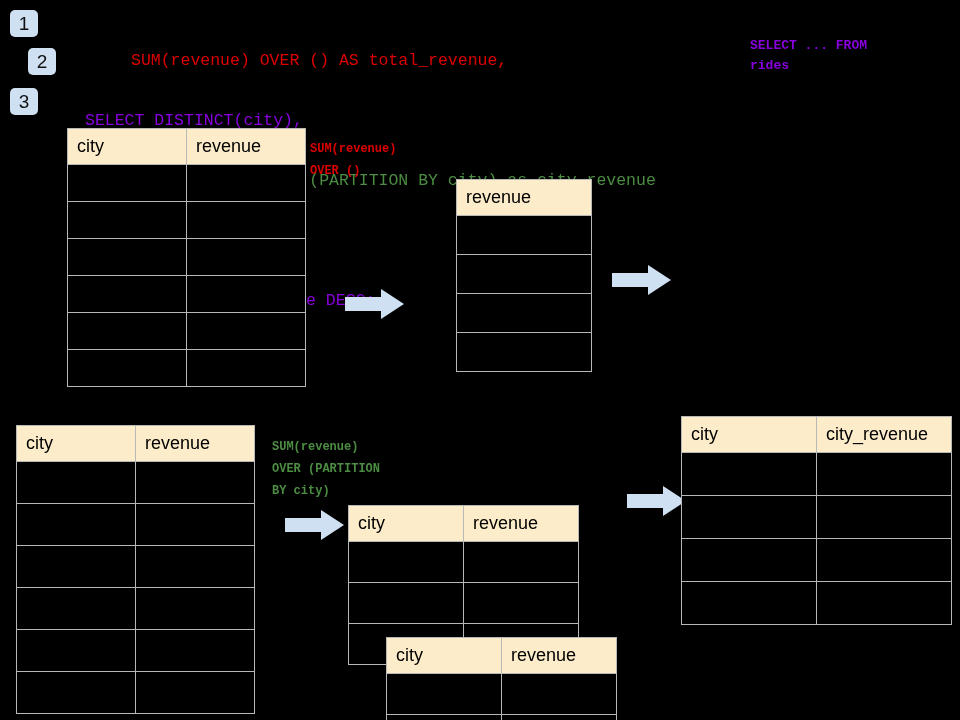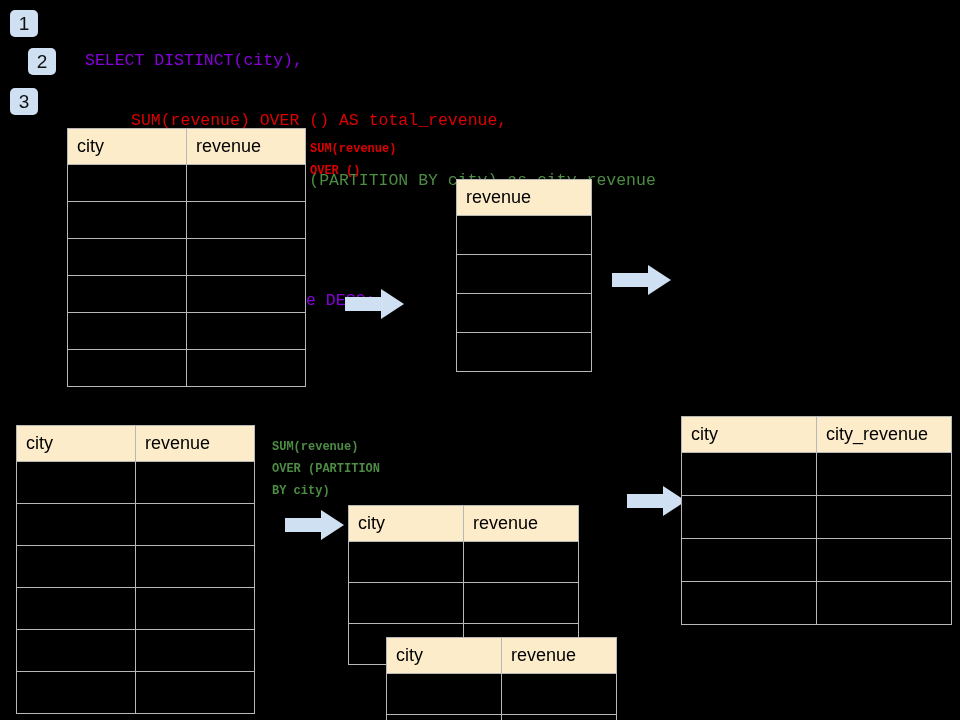--- a/index.html
+++ b/index.html
@@ -83,27 +83,29 @@
 </head>
 <body>
 
 <div id="stage">
 
   <div class="badge" style="left:10px; top:10px;">1</div>
   <div class="badge" style="left:28px; top:48px;">2</div>
   <div class="badge" style="left:10px; top:88px;">3</div>
 
   <div class="code" style="left:85px; top:12px;">
+    <div class="code-line" style="color:#dd0000; padding-left:46px;">SUM(revenue) OVER () AS total_revenue,</div>
     <div class="code-line" style="color:#8800dd; padding-left:0px;">SELECT DISTINCT(city),</div>
-    <div class="code-line" style="color:#dd0000; padding-left:46px;">SUM(revenue) OVER () AS total_revenue,</div>
     <div class="code-line" style="color:#4c8c43; padding-left:46px;">SUM(revenue) OVER (PARTITION BY city) as city_revenue</div>
     <div class="code-line" style="color:#8800dd; padding-left:23px;">FROM rides</div>
     <div class="code-line" style="color:#8800dd; padding-left:23px;">ORDER by city_revenue DESC;</div>
   </div>
 
+  <div class="anno" style="left:750px; top:36px; color:#8800dd; font-size:13px; line-height:20px;">SELECT ... FROM
+rides</div>
 
   <div class="anno" style="left:310px; top:138px; color:#dd0000;">SUM(revenue)
 OVER ()</div>
 
   <div class="anno" style="left:272px; top:436px; color:#4c8c43;">SUM(revenue)
 OVER (PARTITION
 BY city)</div>
 
   <table class="tbl" style="left:67px; top:128px; width:238px;">
     <colgroup>

